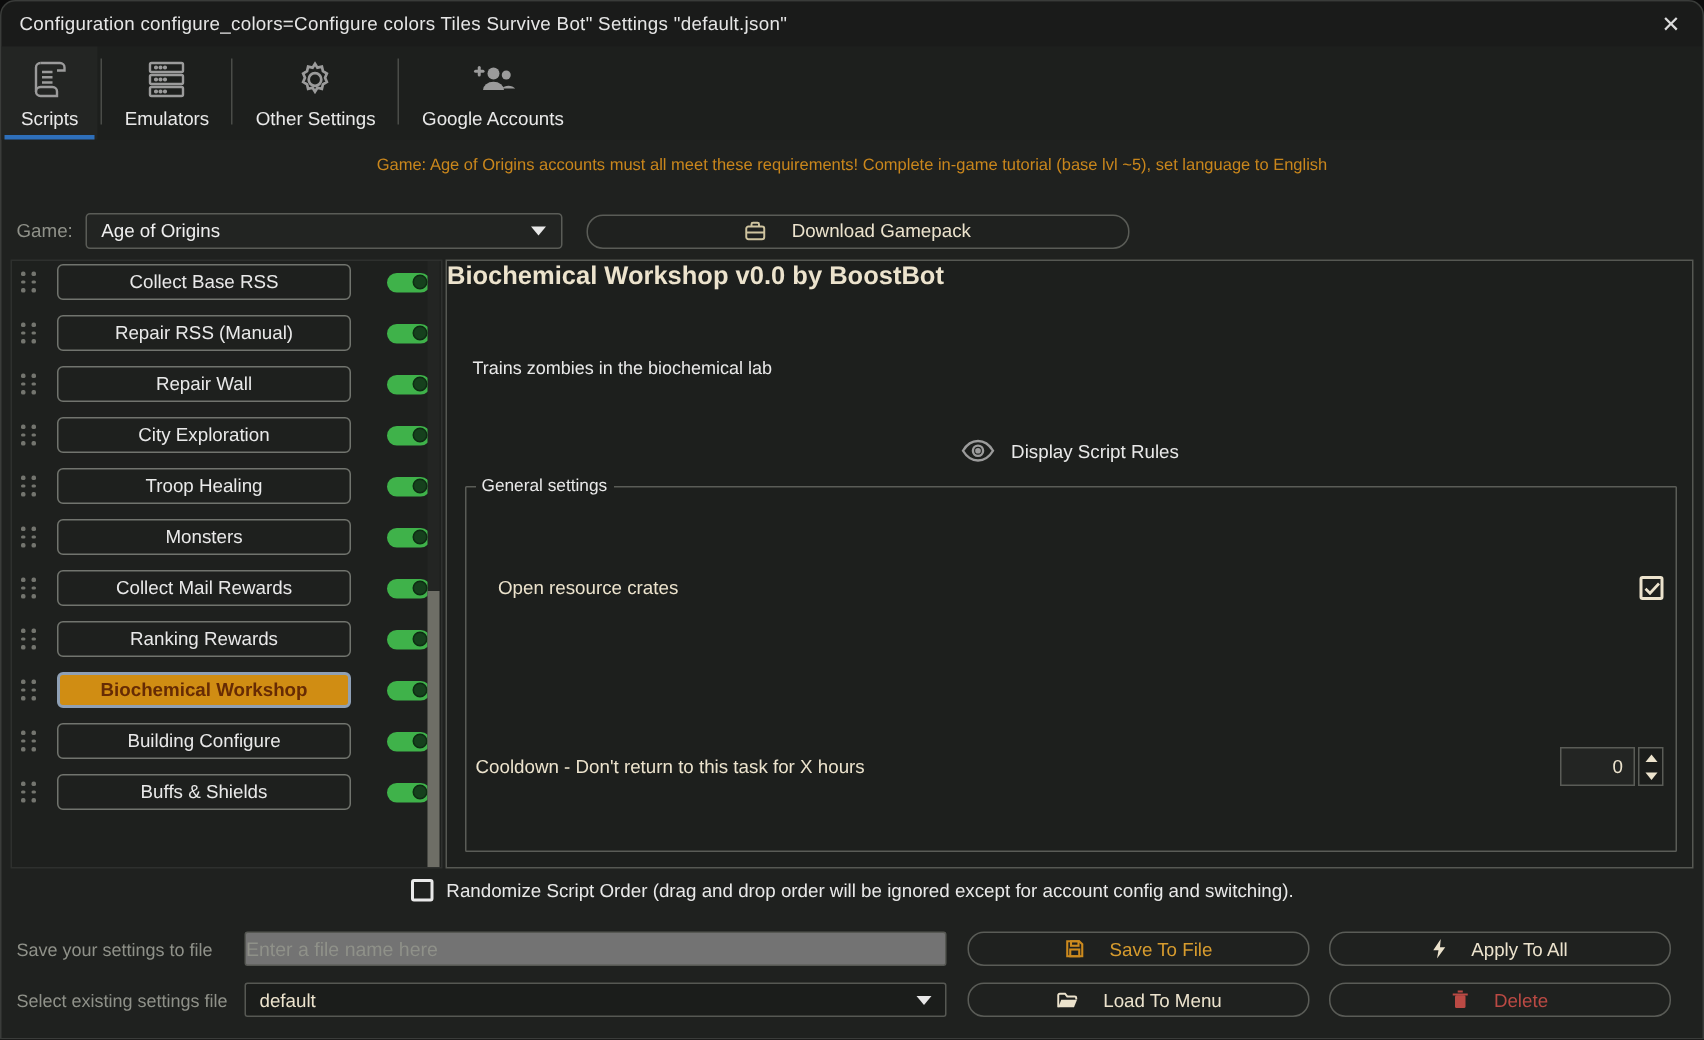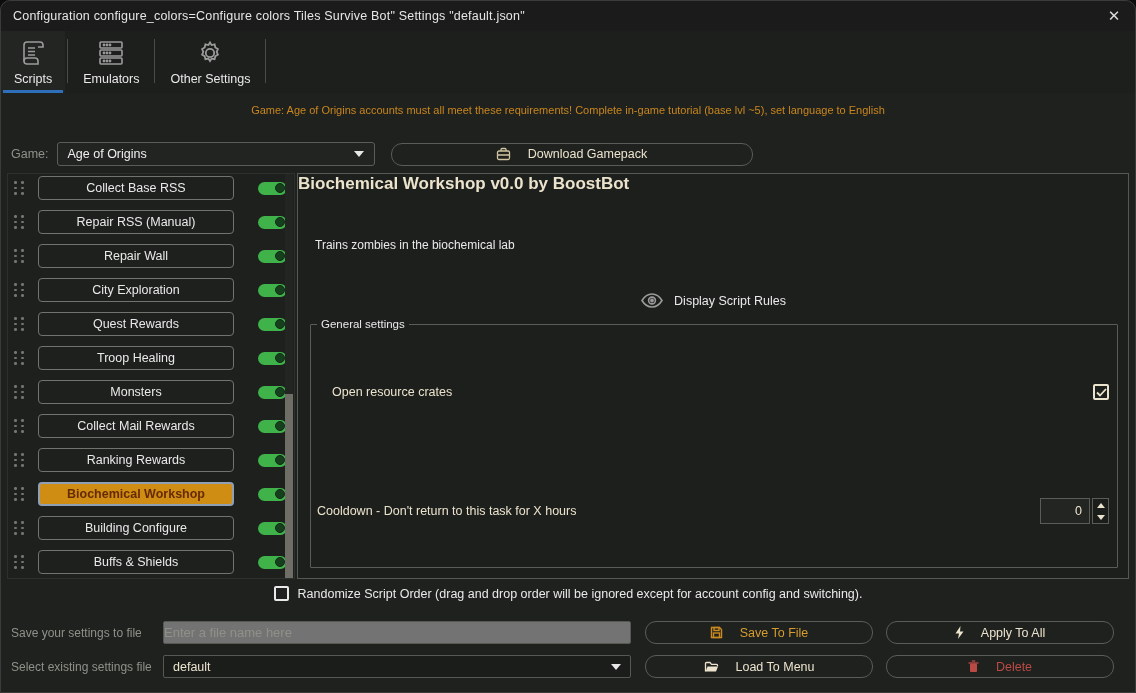--- a/index.html
+++ b/index.html
@@ -184,20 +184,33 @@
     <div class="tab">
       <span class="ticon">
         <svg width="30" height="30" viewBox="0 0 30 30" fill="none" stroke="#9b9b9b" stroke-width="1.8">
           <circle cx="15" cy="15" r="4.2"></circle>
           <path d="M15 4.5 l1.6 2.6 3 -0.7 0.7 3 2.6 1.6 -1.2 2.8 1.2 2.8 -2.6 1.6 -0.7 3 -3 -0.7 -1.6 2.6 -1.6 -2.6 -3 0.7 -0.7 -3 -2.6 -1.6 1.2 -2.8 -1.2 -2.8 2.6 -1.6 0.7 -3 3 0.7 z"></path>
         </svg>
       </span>
       <span class="tlabel">Other Settings</span>
     </div>
     <div class="tab-sep"></div>
+    <div class="tab">
+      <span class="ticon">
+        <svg width="34" height="30" viewBox="0 0 34 30" fill="#9b9b9b">
+          <circle cx="17" cy="11" r="4"></circle>
+          <path d="M10 22 a7 5.5 0 0 1 14 0 z"></path>
+          <circle cx="25.5" cy="12" r="3"></circle>
+          <path d="M22.5 21 a5.5 4.5 0 0 1 9 0 z"></path>
+          <rect x="7" y="8.5" width="7" height="2" rx="1" transform="translate(-3 0)"></rect>
+          <rect x="9.5" y="6" width="2" height="7" rx="1" transform="translate(-3 0)"></rect>
+        </svg>
+      </span>
+      <span class="tlabel">Google Accounts</span>
+    </div>
   </div>
 
   <div class="warning">Game: Age of Origins accounts must all meet these requirements! Complete in-game tutorial (base lvl ~5), set language to English</div>
 
   <div class="game-row">
     <span class="game-label">Game:</span>
     <div class="game-select">
       <span>Age of Origins</span>
       <span class="grow"></span>
       <span class="caret"></span>
@@ -267,34 +280,20 @@
           <i></i>
           <i></i>
           <i></i>
       </span>
       <button class="script-btn">City Exploration</button>
       <span class="toggle">
           <span class="knob"></span>
         </span>
     </div>
 
-    <div class="script-row">
-      <span class="drag-dots">
-        <i></i>
-          <i></i>
-          <i></i>
-          <i></i>
-          <i></i>
-          <i></i>
-      </span>
-      <button class="script-btn">Quest Rewards</button>
-      <span class="toggle">
-          <span class="knob"></span>
-        </span>
-    </div>
 
     <div class="script-row">
       <span class="drag-dots">
         <i></i>
           <i></i>
           <i></i>
           <i></i>
           <i></i>
           <i></i>
       </span>

